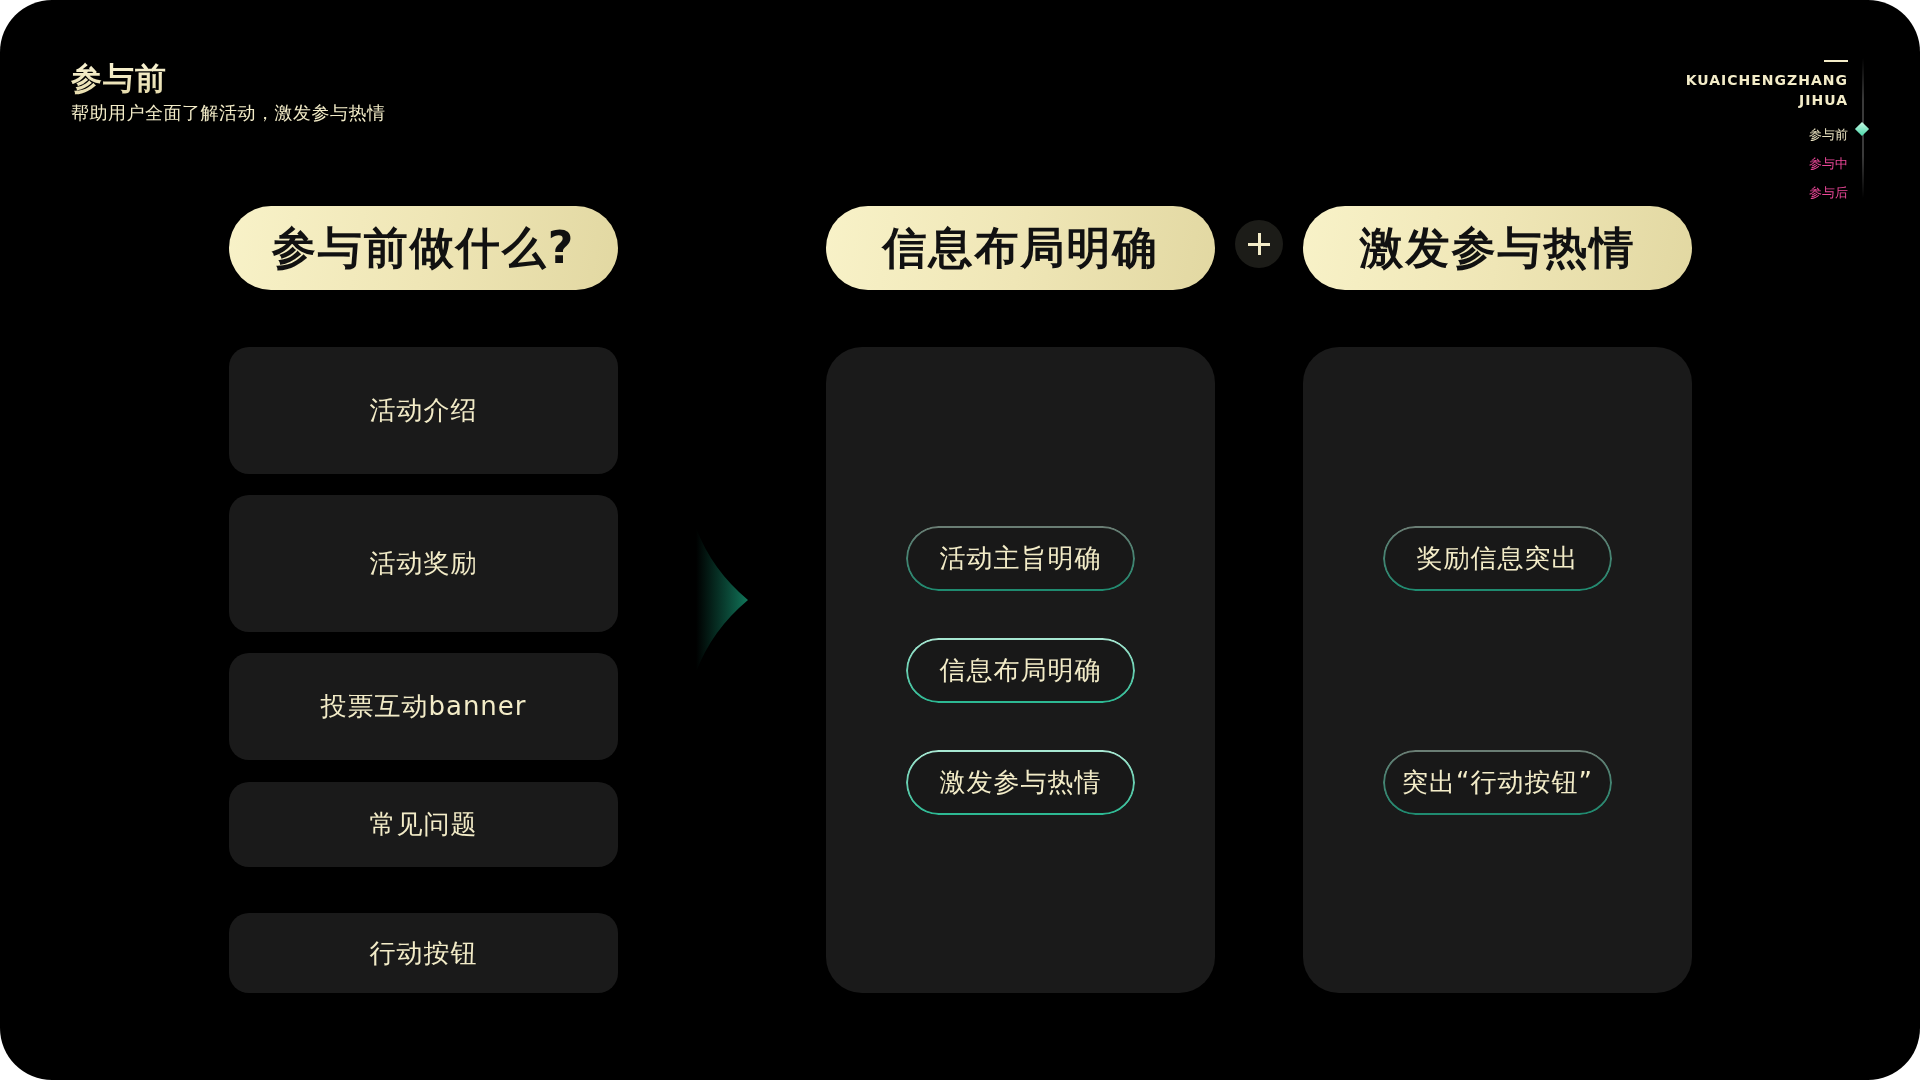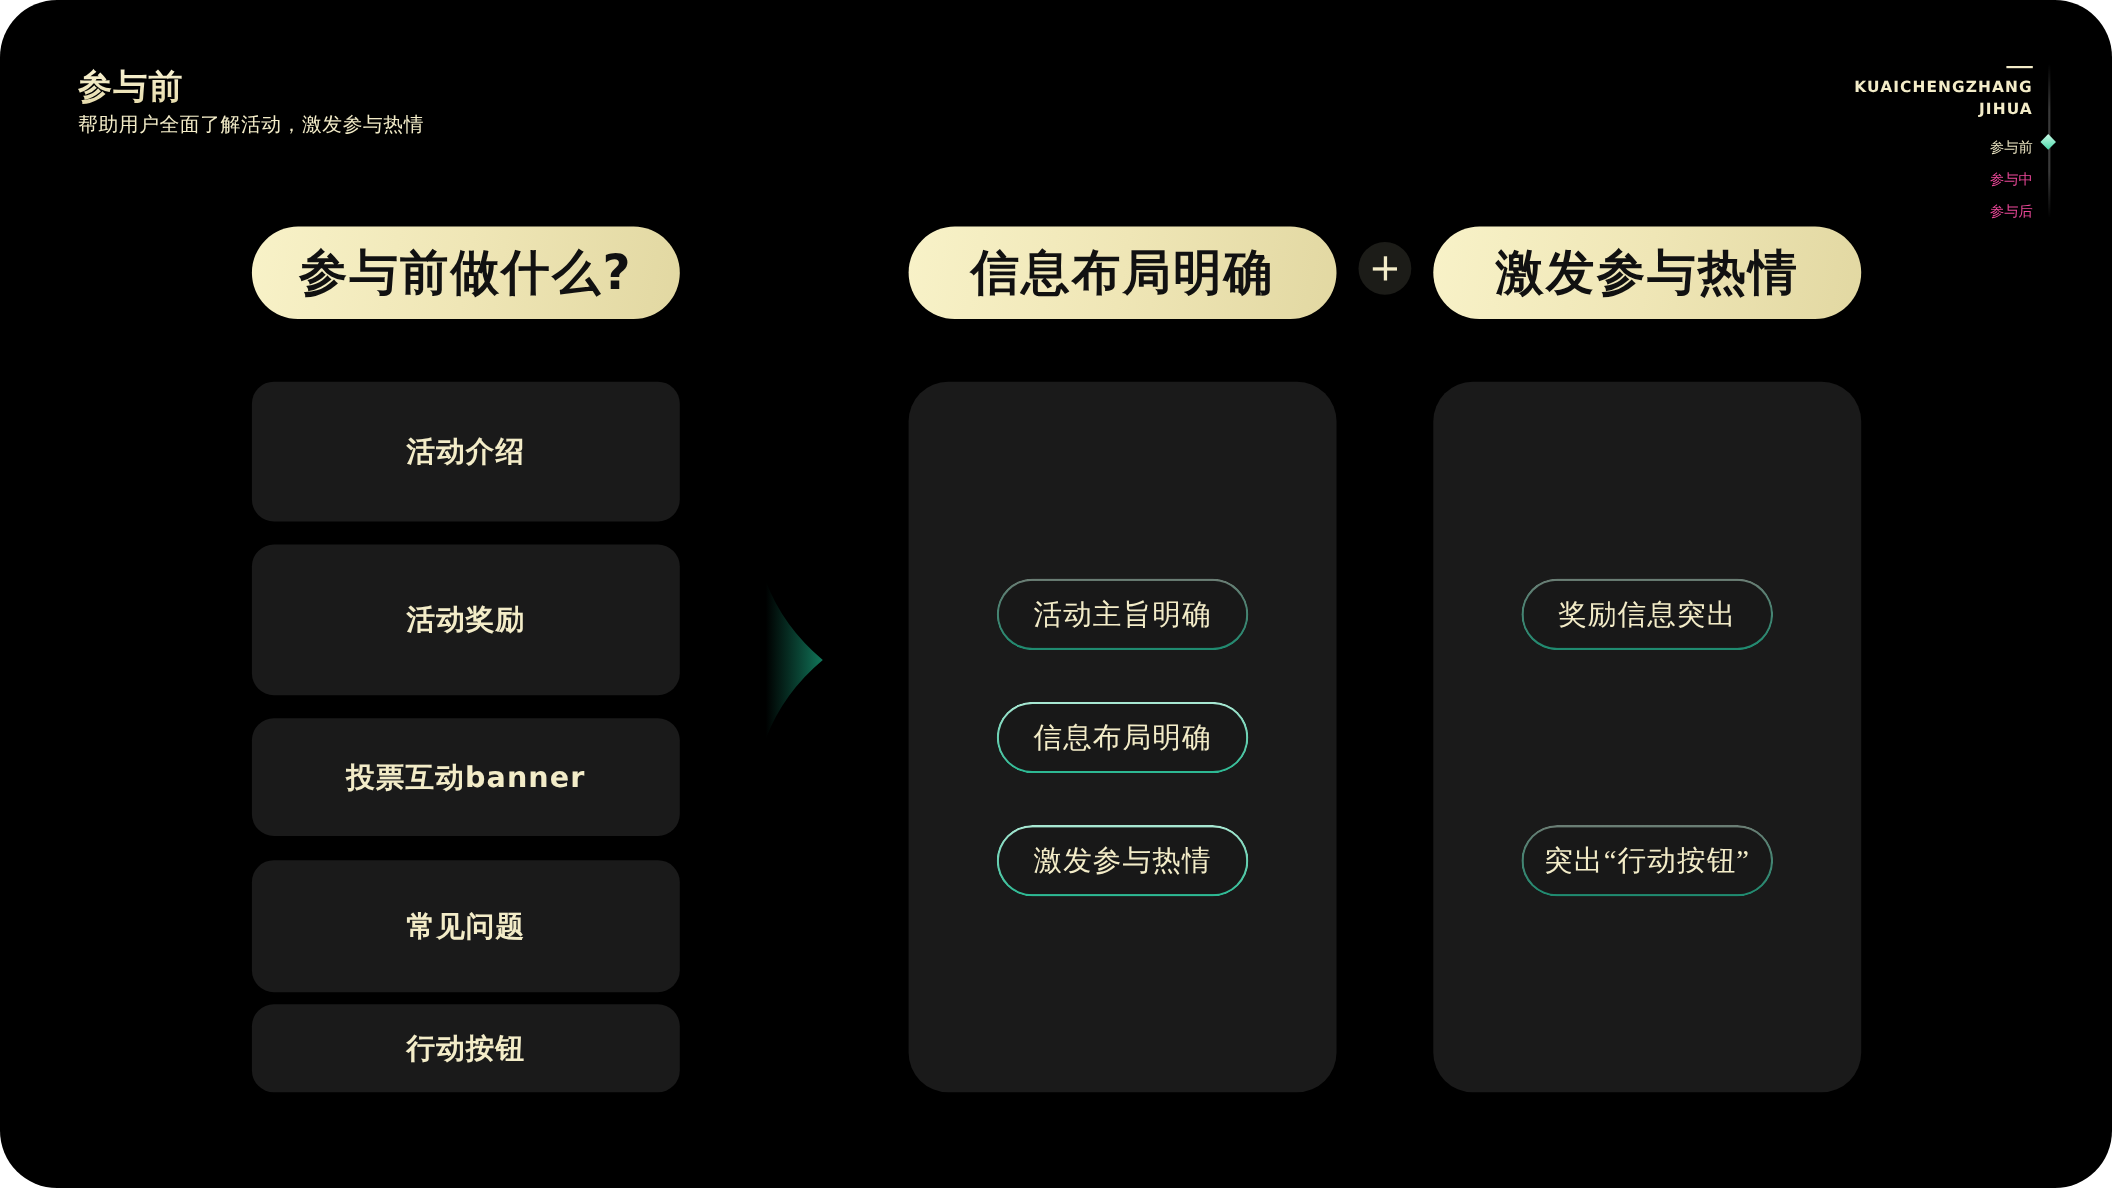--- a/index.html
+++ b/index.html
@@ -19,28 +19,28 @@
     .diamond { position: absolute; left: 1857px; top: 124px; width: 10px; height: 10px; transform: rotate(45deg); background: linear-gradient(135deg, #c9fbe6, #48d6a8); }
 
     .pill-head { position: absolute; top: 206px; height: 84px; width: 389px; border-radius: 42px;
       background: linear-gradient(100deg, #f8f2c8 0%, #efe6b6 50%, #e2d8a2 100%);
       display: flex; align-items: center; justify-content: center; font-size: 44px; font-weight: bold; color: #111; letter-spacing: 2px; }
     .plus { position: absolute; left: 1235px; top: 220px; width: 48px; height: 48px; border-radius: 50%; background: #1c1c18; display: flex; align-items: center; justify-content: center; }
     .plus .h { position: absolute; width: 22px; height: 3px; background: #f3ecc8; }
     .plus .v { position: absolute; width: 3px; height: 22px; background: #f3ecc8; }
 
     .card { position: absolute; left: 229px; width: 389px; background: #1a1a1a; border-radius: 20px;
-      display: flex; align-items: center; justify-content: center; font-size: 26px; color: #f3ecc8; letter-spacing: 1px; font-weight: bold; }
+      display: flex; align-items: center; justify-content: center; font-size: 26px; color: #f3ecc8; letter-spacing: 1px; }
 
     .arrow { position: absolute; left: 690px; top: 528px; width: 64px; height: 144px; }
 
     .panel { position: absolute; top: 347px; width: 389px; height: 646px; background: #1a1a1a; border-radius: 36px; }
     .opill { position: absolute; width: 229px; height: 65px; box-sizing: border-box; border-radius: 33px;
       display: flex; align-items: center; justify-content: center; font-size: 26px; color: #f3ecc8; letter-spacing: 1px;
-      background: #181818; font-family: Liberation Serif, serif; }
+      background: #181818; }
     .opill::before { content: ""; position: absolute; inset: 0; border-radius: 33px; padding: 2px;
       background: linear-gradient(180deg, #6b7d74 0%, #1e8b70 100%);
       -webkit-mask: linear-gradient(#000 0 0) content-box, linear-gradient(#000 0 0);
       -webkit-mask-composite: xor; mask-composite: exclude; }
     .opill.bright::before { background: linear-gradient(180deg, #a9e8d3 0%, #2bb892 100%); }
     .opill span { position: relative; }
   </style>
 </head>
 <body>
 
@@ -79,21 +79,21 @@
 
   <div class="card" style="top:347px;height:127px;">
     <span>活动介绍</span>
   </div>
   <div class="card" style="top:495px;height:137px;">
     <span>活动奖励</span>
   </div>
   <div class="card" style="top:653px;height:107px;">
     <span>投票互动banner</span>
   </div>
-  <div class="card" style="top:782px;height:120px;">
+  <div class="card" style="top:782px;height:85px;">
     <span>常见问题</span>
   </div>
   <div class="card" style="top:913px;height:80px;">
     <span>行动按钮</span>
   </div>
 
   <svg class="arrow" viewBox="0 0 64 144">
     <defs>
       <linearGradient id="ag" x1="0" y1="0" x2="1" y2="0">
         <stop offset="0" stop-color="#0f6b52" stop-opacity="0"></stop>

